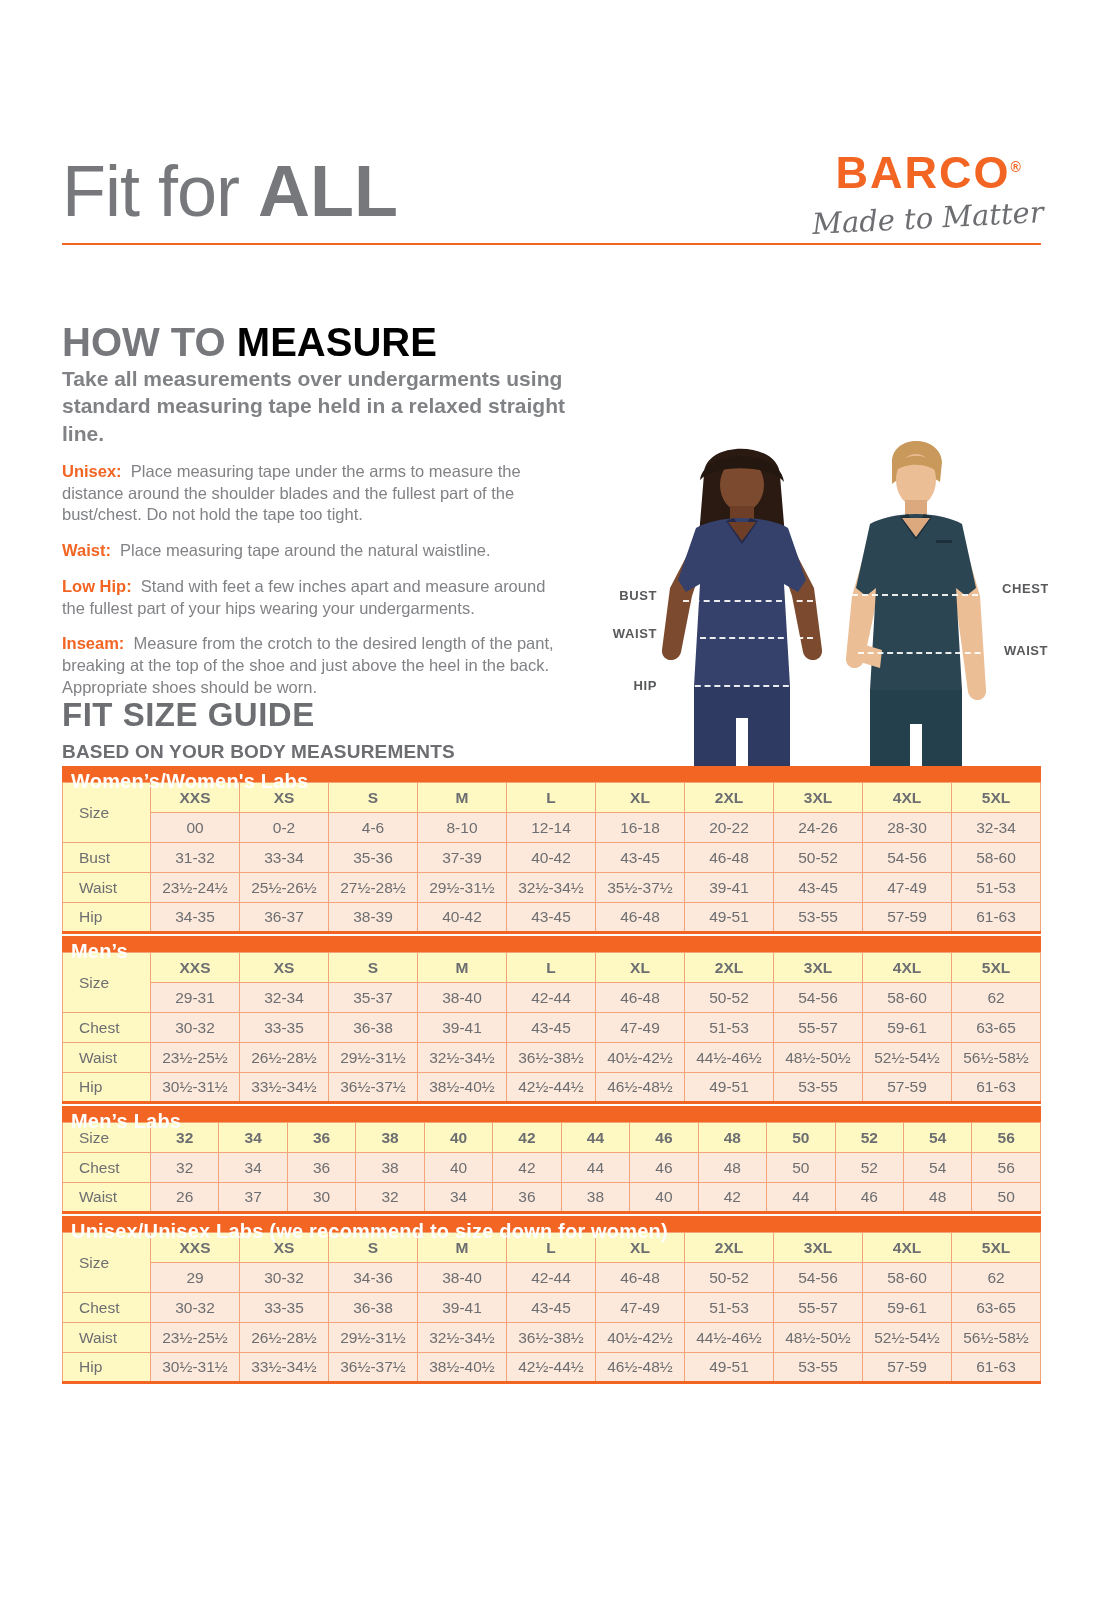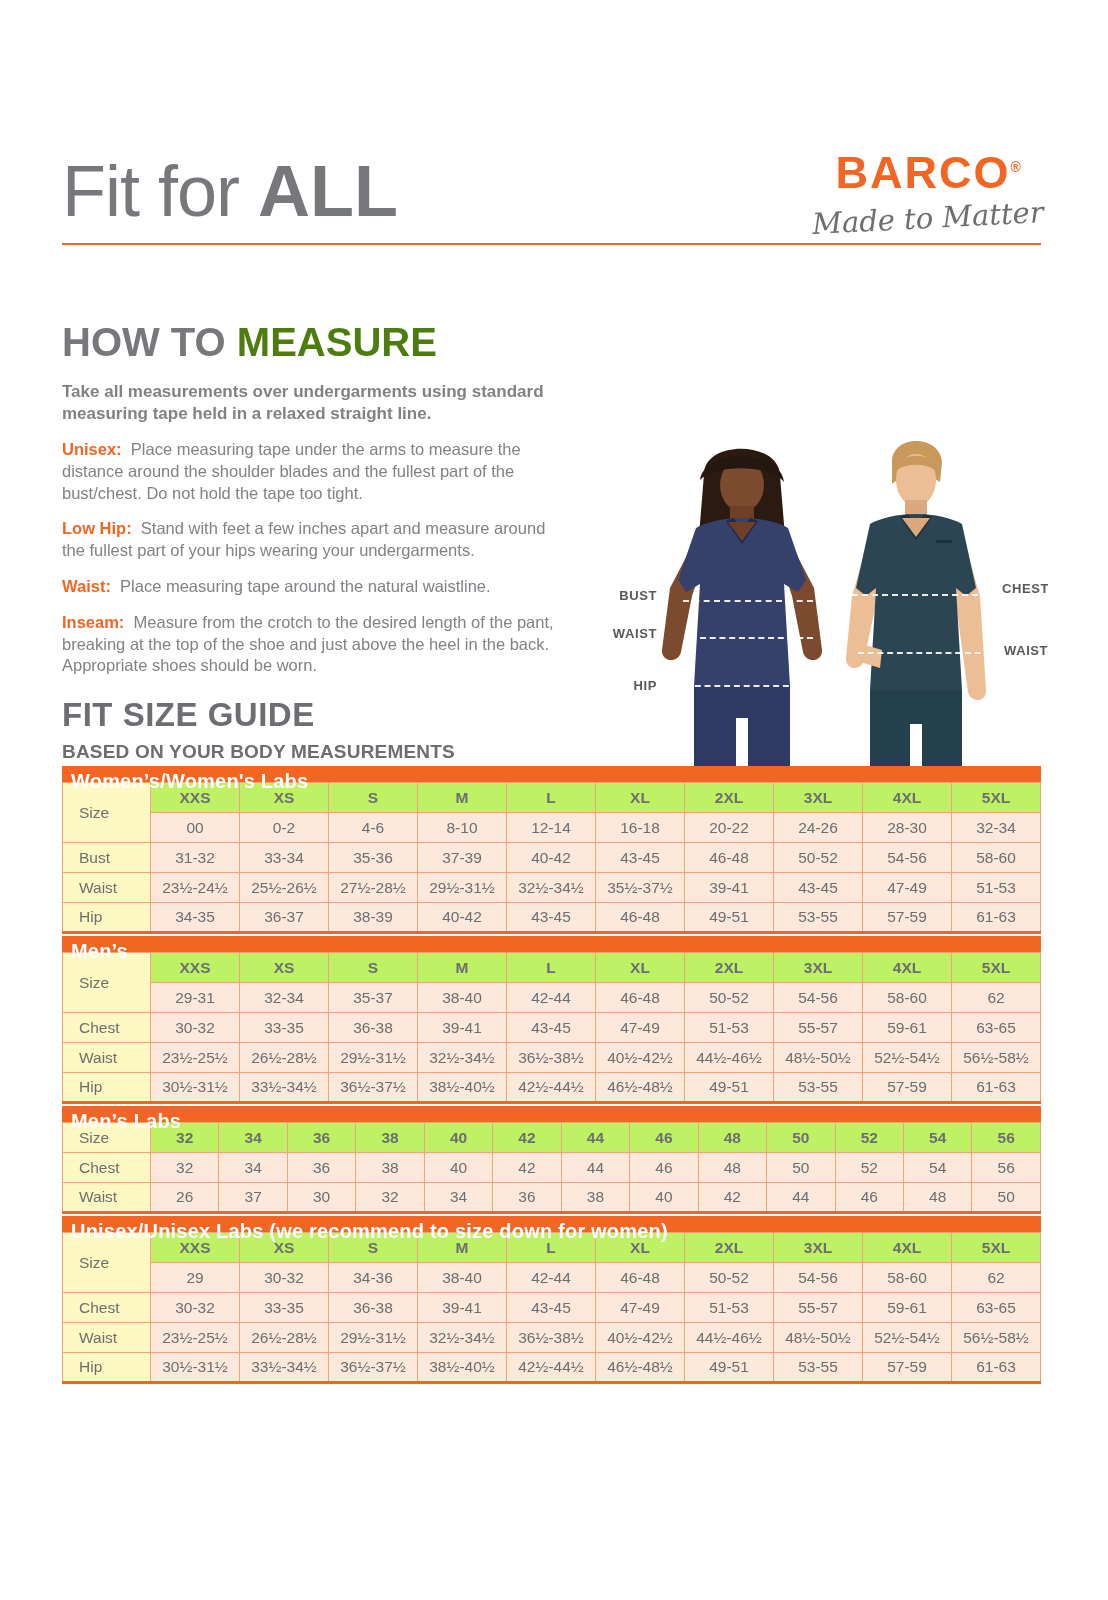--- a/index.html
+++ b/index.html
@@ -12,41 +12,41 @@
   .title .bold { font-weight:bold; letter-spacing:0;margin-top:12px; }
   .logo { position:absolute; right:64px; top:150px; text-align:center; }
   .brand { font-size:45px; font-weight:bold; color:#f26522; letter-spacing:2px; line-height:1; }
   .brand sup { font-size:14px; letter-spacing:0; }
   .tagline { font-family:"DejaVu Serif", serif; font-style:italic; font-size:29px; color:#6d6e71; line-height:1.1; transform:rotate(-3deg); transform-origin:right center; margin-top:2px; }
   .rule { position:absolute; left:62px; top:243px; width:979px; height:2px; background:#f26522; }
 
   
   .howto { position:absolute; left:62px; top:320px; width:510px; color:#808285; }
   .howto h2 { font-size:40px; font-weight:bold; color:#77787b; letter-spacing:0; }
-  .howto h2 .orange { color:#4d7c0f; }
-  .howto .intro { margin-top:16px; font-size:17px; font-weight:bold; line-height:1.3; }
+  .howto h2 .orange { color:#000000; }
+  .howto .intro { font-size:21px; font-weight:bold; line-height:1.3; }
   .howto p.item { margin-top:14px; font-size:16.5px; line-height:1.32; }
   .howto p.item .lbl { color:#f26522; font-weight:bold; }
 
   
   .models { position:absolute; left:600px; top:428px; width:448px; height:342px; overflow:hidden; }
   .models svg { position:absolute; left:0; top:0; }
   .mlabel { position:absolute; font-size:13px; font-weight:bold; color:#58595b; letter-spacing:.6px; }
   .mline { position:absolute; height:0; border-top:2px dashed rgba(255,255,255,.9); }
 
   
   .fsg-h { position:absolute; left:62px; top:696px; font-size:33px; font-weight:bold; color:#6d6e71; letter-spacing:.5px; }
   .fsg-sub { position:absolute; left:62px; top:741px; font-size:19px; font-weight:bold; color:#6d6e71; letter-spacing:.2px; }
 
   .tables { position:absolute; left:62px; top:766px; width:979px; }
   .size-table { margin-bottom:2px; }
   .size-table .banner { height:16px; line-height:30px; background:#f26522; color:#fff; font-size:20px; font-weight:bold; padding-left:9px; letter-spacing:.2px; }
   .size-table table { border-collapse:collapse; width:100%; table-layout:fixed; border-bottom:3px solid #f26522; }
   .size-table th, .size-table td { border:1px solid #f2a379; height:30px; font-size:15.5px; color:#6d6e71; text-align:center; font-weight:normal; padding:0; }
-  .size-table th.letter { background:#bef264; font-weight:bold; }
+  .size-table th.letter { background:#fef9c3; font-weight:bold; }
   .size-table th.size-label, .size-table td.rowlabel { background:#fef9c3; text-align:left; padding-left:16px; }
   .size-table td.cell, .size-table td.num { background:#fce9db; }
 </style>
 </head>
 <body>
 
 <div class="page">
 
   <div class="title"><span>Fit for </span><span class="bold">ALL</span></div>
 
@@ -54,22 +54,22 @@
     <div class="brand"><span>BARCO</span><sup>®</sup></div>
     <div class="tagline">Made to Matter</div>
   </div>
 
   <div class="rule"></div>
 
   <div class="howto">
     <h2><span>HOW TO </span><span class="orange">MEASURE</span></h2>
     <p class="intro">Take all measurements over undergarments using standard measuring tape held in a relaxed straight line.</p>
     <p class="item"><span class="lbl">Unisex:</span>&nbsp; <span>Place measuring tape under the arms to measure the distance around the shoulder blades and the fullest part of the bust/chest. Do not hold the tape too tight.</span></p>
+    <p class="item"><span class="lbl">Waist:</span>&nbsp; <span>Place measuring tape around the natural waistline.</span></p>
     <p class="item"><span class="lbl">Low Hip:</span>&nbsp; <span>Stand with feet a few inches apart and measure around the fullest part of your hips wearing your undergarments.</span></p>
-    <p class="item"><span class="lbl">Waist:</span>&nbsp; <span>Place measuring tape around the natural waistline.</span></p>
     <p class="item"><span class="lbl">Inseam:</span>&nbsp; <span>Measure from the crotch to the desired length of the pant, breaking at the top of the shoe and just above the heel in the back. Appropriate shoes should be worn.</span></p>
   </div>
 
   <div class="models">
     <svg width="448" height="342" viewBox="0 0 448 342">
 
       <g>
         <path d="M104,46 C104,12 180,12 180,48 L186,120 C188,138 158,146 142,146 C124,146 94,138 98,120 Z" fill="#2a1a12"></path>
         <ellipse cx="142" cy="57" rx="22" ry="27" fill="#7c4a2e"></ellipse>
         <path d="M100,52 C104,20 180,20 184,54 C170,36 114,36 100,52 Z" fill="#241710"></path>

